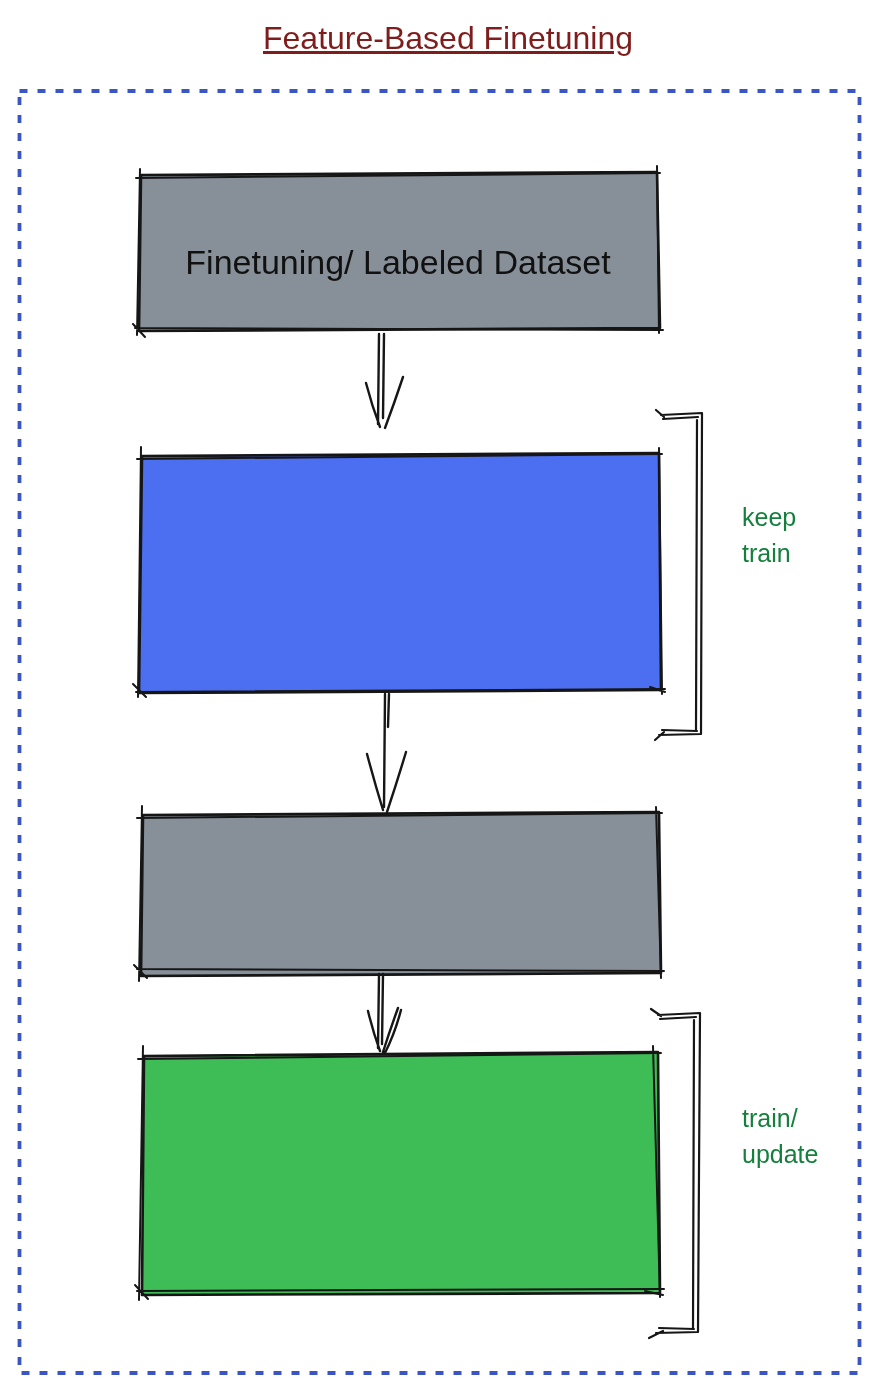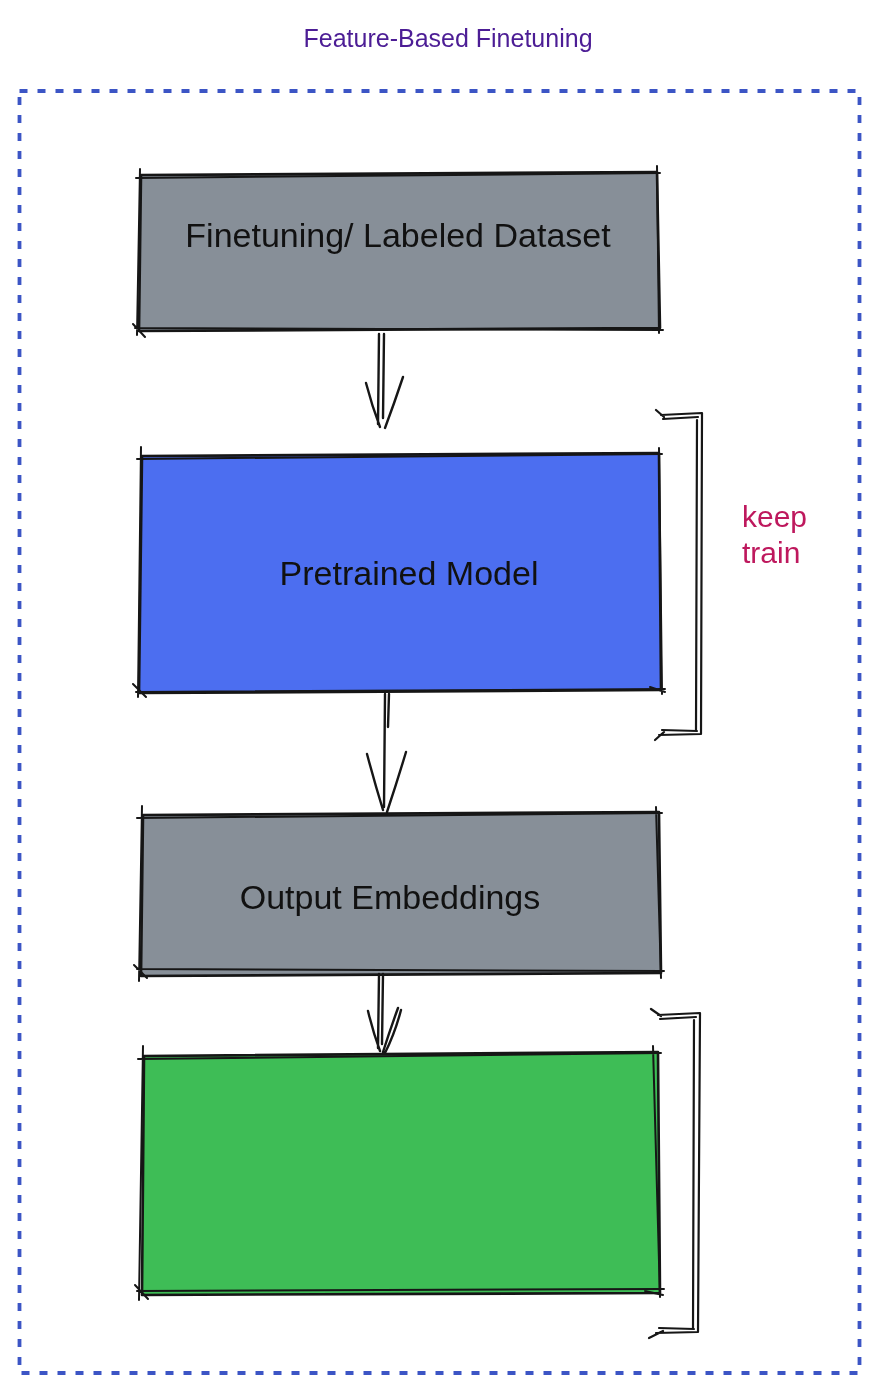--- a/index.html
+++ b/index.html
@@ -13,44 +13,46 @@
     height: 1393px;
     background: #ffffff;
     overflow: hidden;
     font-family: "Liberation Sans", "DejaVu Sans", sans-serif;
   }
   .title {
     position: absolute;
     left: 448px;
     top: 20px;
     transform: translateX(-50%);
-    font-size: 25px;
+    font-size: 32px;
     line-height: 36px;
-    color: #4c1d95;
+    color: #7f1d1d;
     white-space: nowrap;
+    text-decoration: underline;
   }
   svg.art {
     position: absolute;
     left: 0;
     top: 0;
     width: 880px;
     height: 1393px;
   }
   .box-label {
     position: absolute;
     transform: translate(-50%, -50%);
     font-size: 34px;
     color: #111111;
     white-space: nowrap;
+    margin-top: 27px;
   }
   .annotation {
     position: absolute;
-    font-size: 30px;
+    font-size: 25px;
     line-height: 36px;
-    color: #be185d;
+    color: #15803d;
     white-space: nowrap;
   }
 </style>
 </head>
 <body>
 
 <div class="canvas">
 
   <div class="title">Feature-Based Finetuning</div>
 
@@ -93,21 +95,23 @@
       <path d="M144,1056 L658,1052 L660,1293 L142,1295 Z" stroke="#161616" stroke-width="2.6" fill="#3EBD56"></path>
       <path d="M138,1059 L661,1053 M653,1046 L660,1297 M664,1289 L137,1291 M143,1046 L139,1300 M135,1285 L148,1299 M645,1291 L663,1295" fill="none" stroke="#161616" stroke-width="2"></path>
     </g>
 
     <g>
       <path d="M658,1015 L700,1013 L698,1332 L656,1333 M660,1019 L696,1017 M694,1020 L693,1328 M659,1328 L694,1329 M651,1009 L661,1016 M649,1338 L663,1331" fill="none" stroke="#161616" stroke-width="2.2"></path>
     </g>
   </svg>
 
   <div class="box-label" style="left:398px; top:235px;">Finetuning/ Labeled Dataset</div>
-  <div class="box-label" style="left:409px; top:573px;">Pretrained Model</div>
-  <div class="box-label" style="left:390px; top:897px;">Output Embeddings</div>
 
   <div class="annotation" style="left:742px; top:499px;">
     <div>keep</div>
     <div>train</div>
   </div>
+  <div class="annotation" style="left:742px; top:1100px;">
+    <div>train/</div>
+    <div>update</div>
+  </div>
 
 </div>
 
 </body></html>

